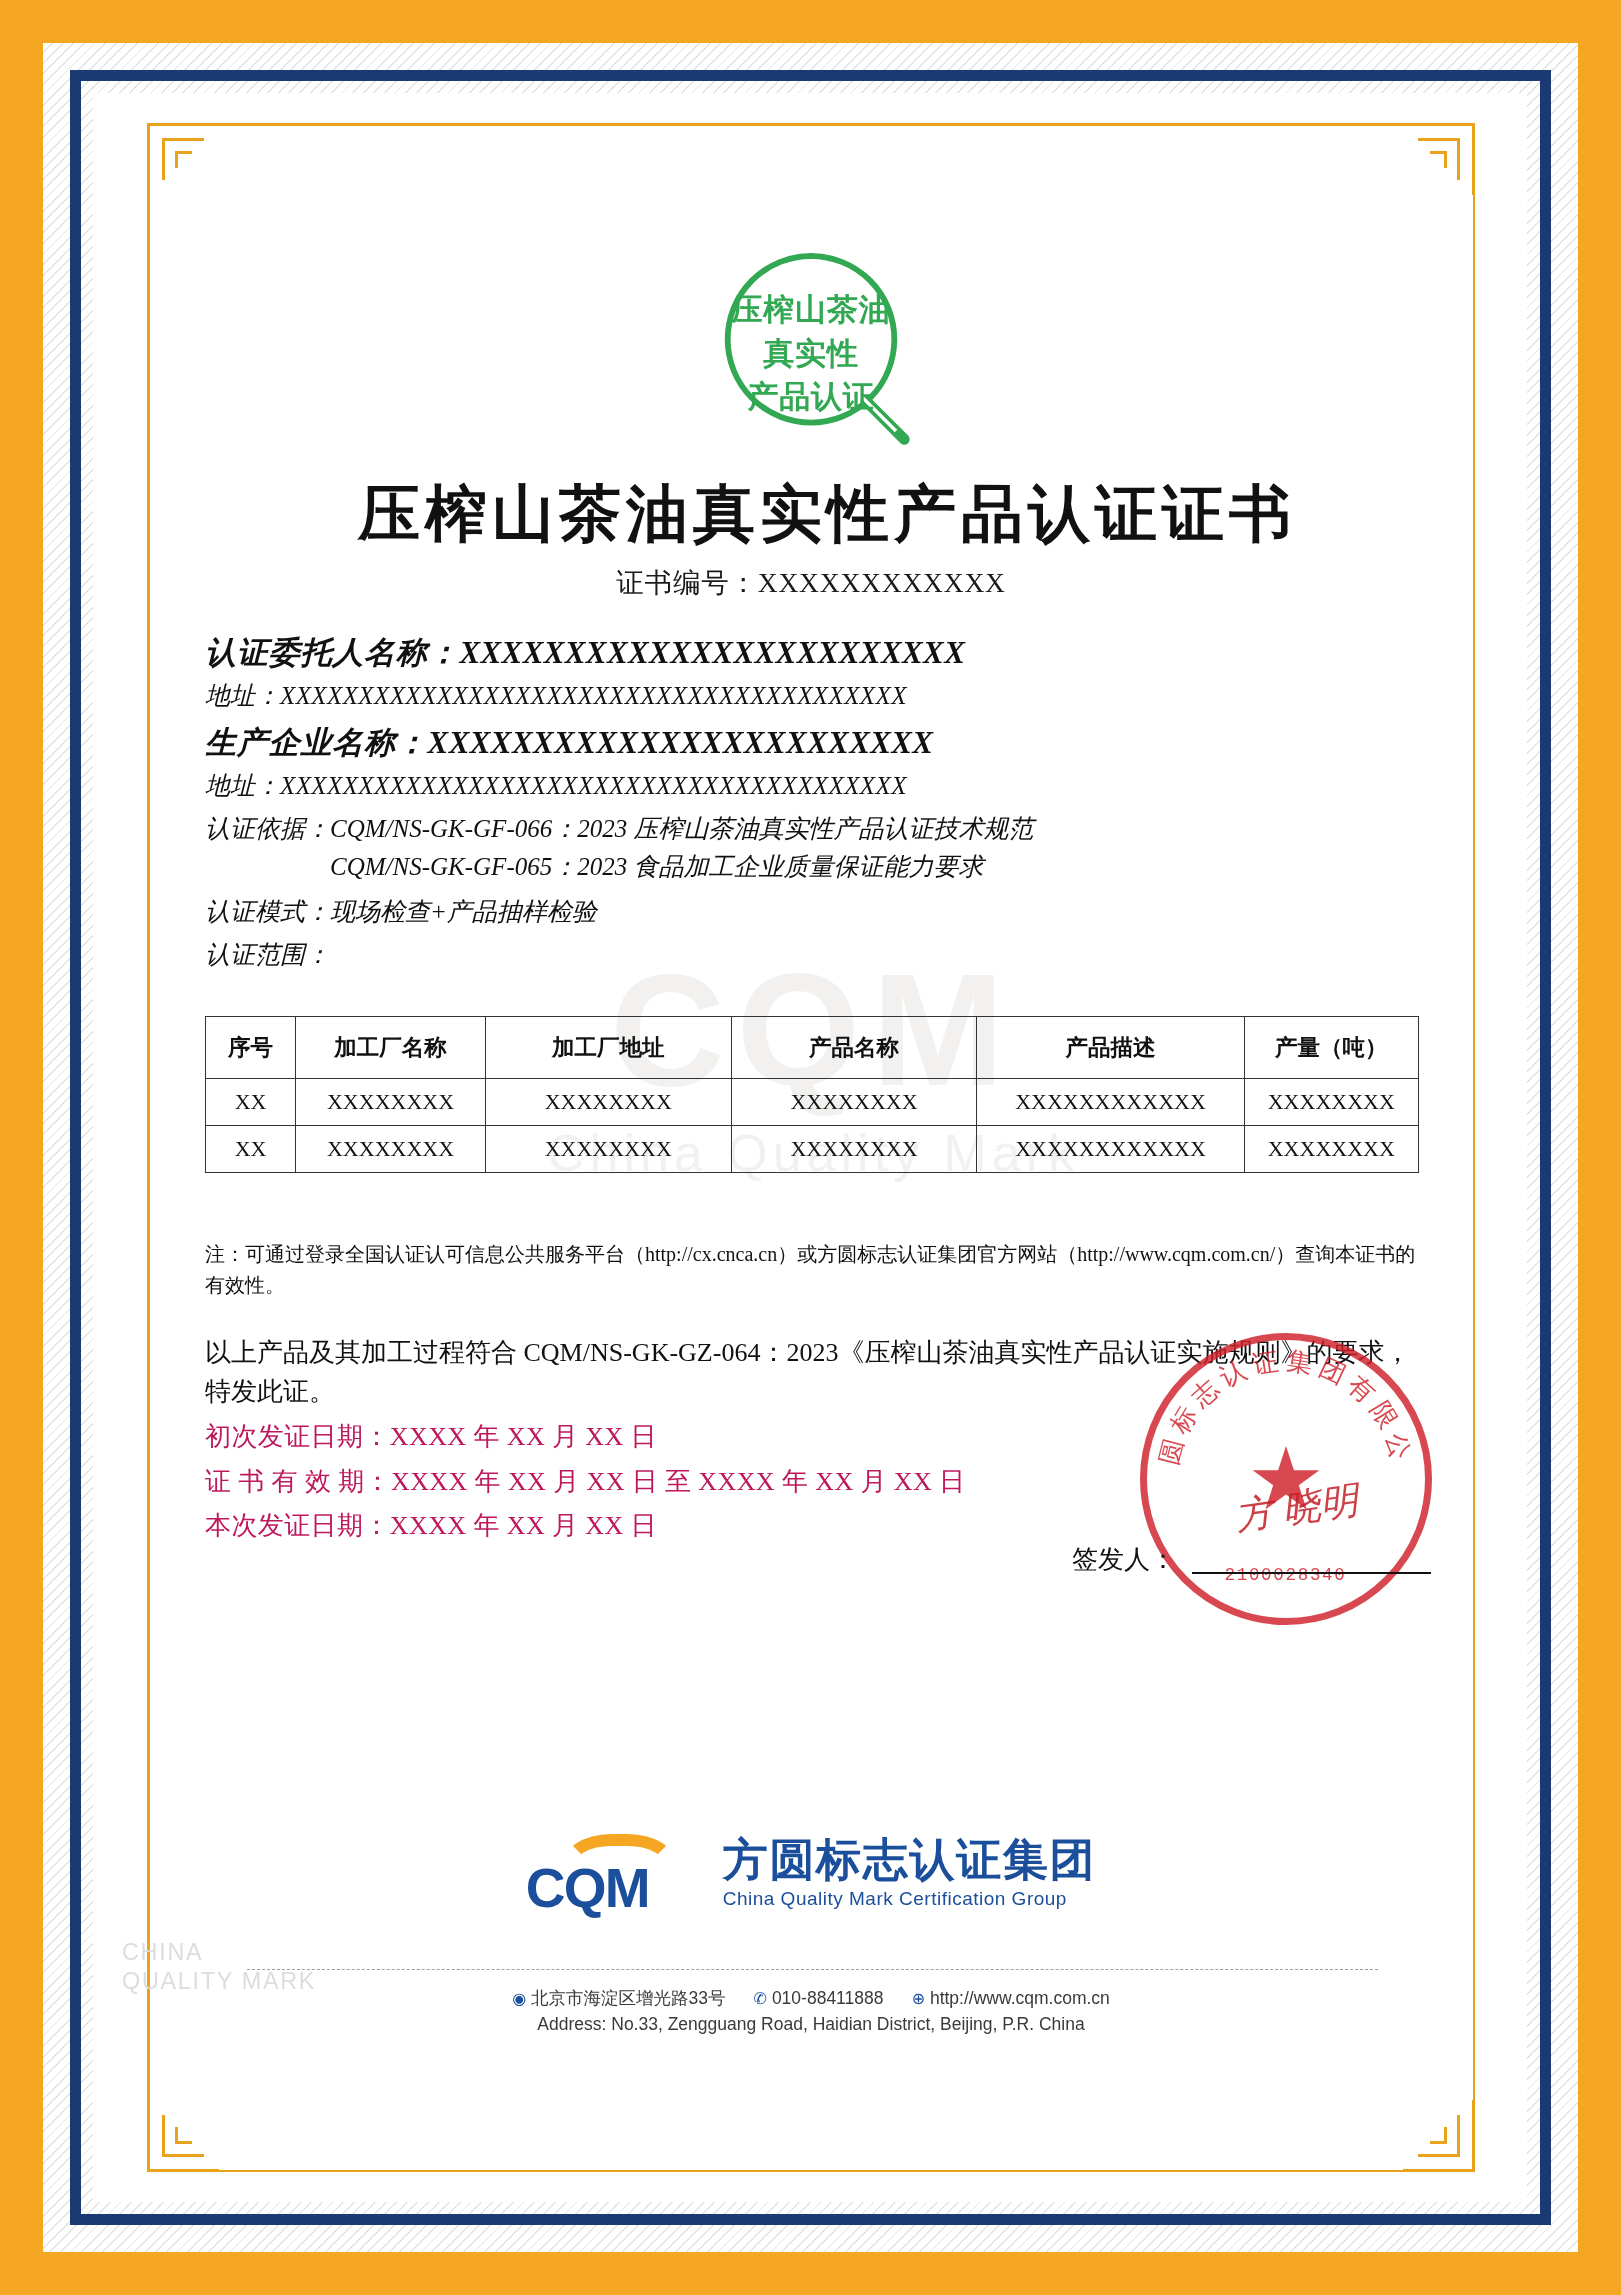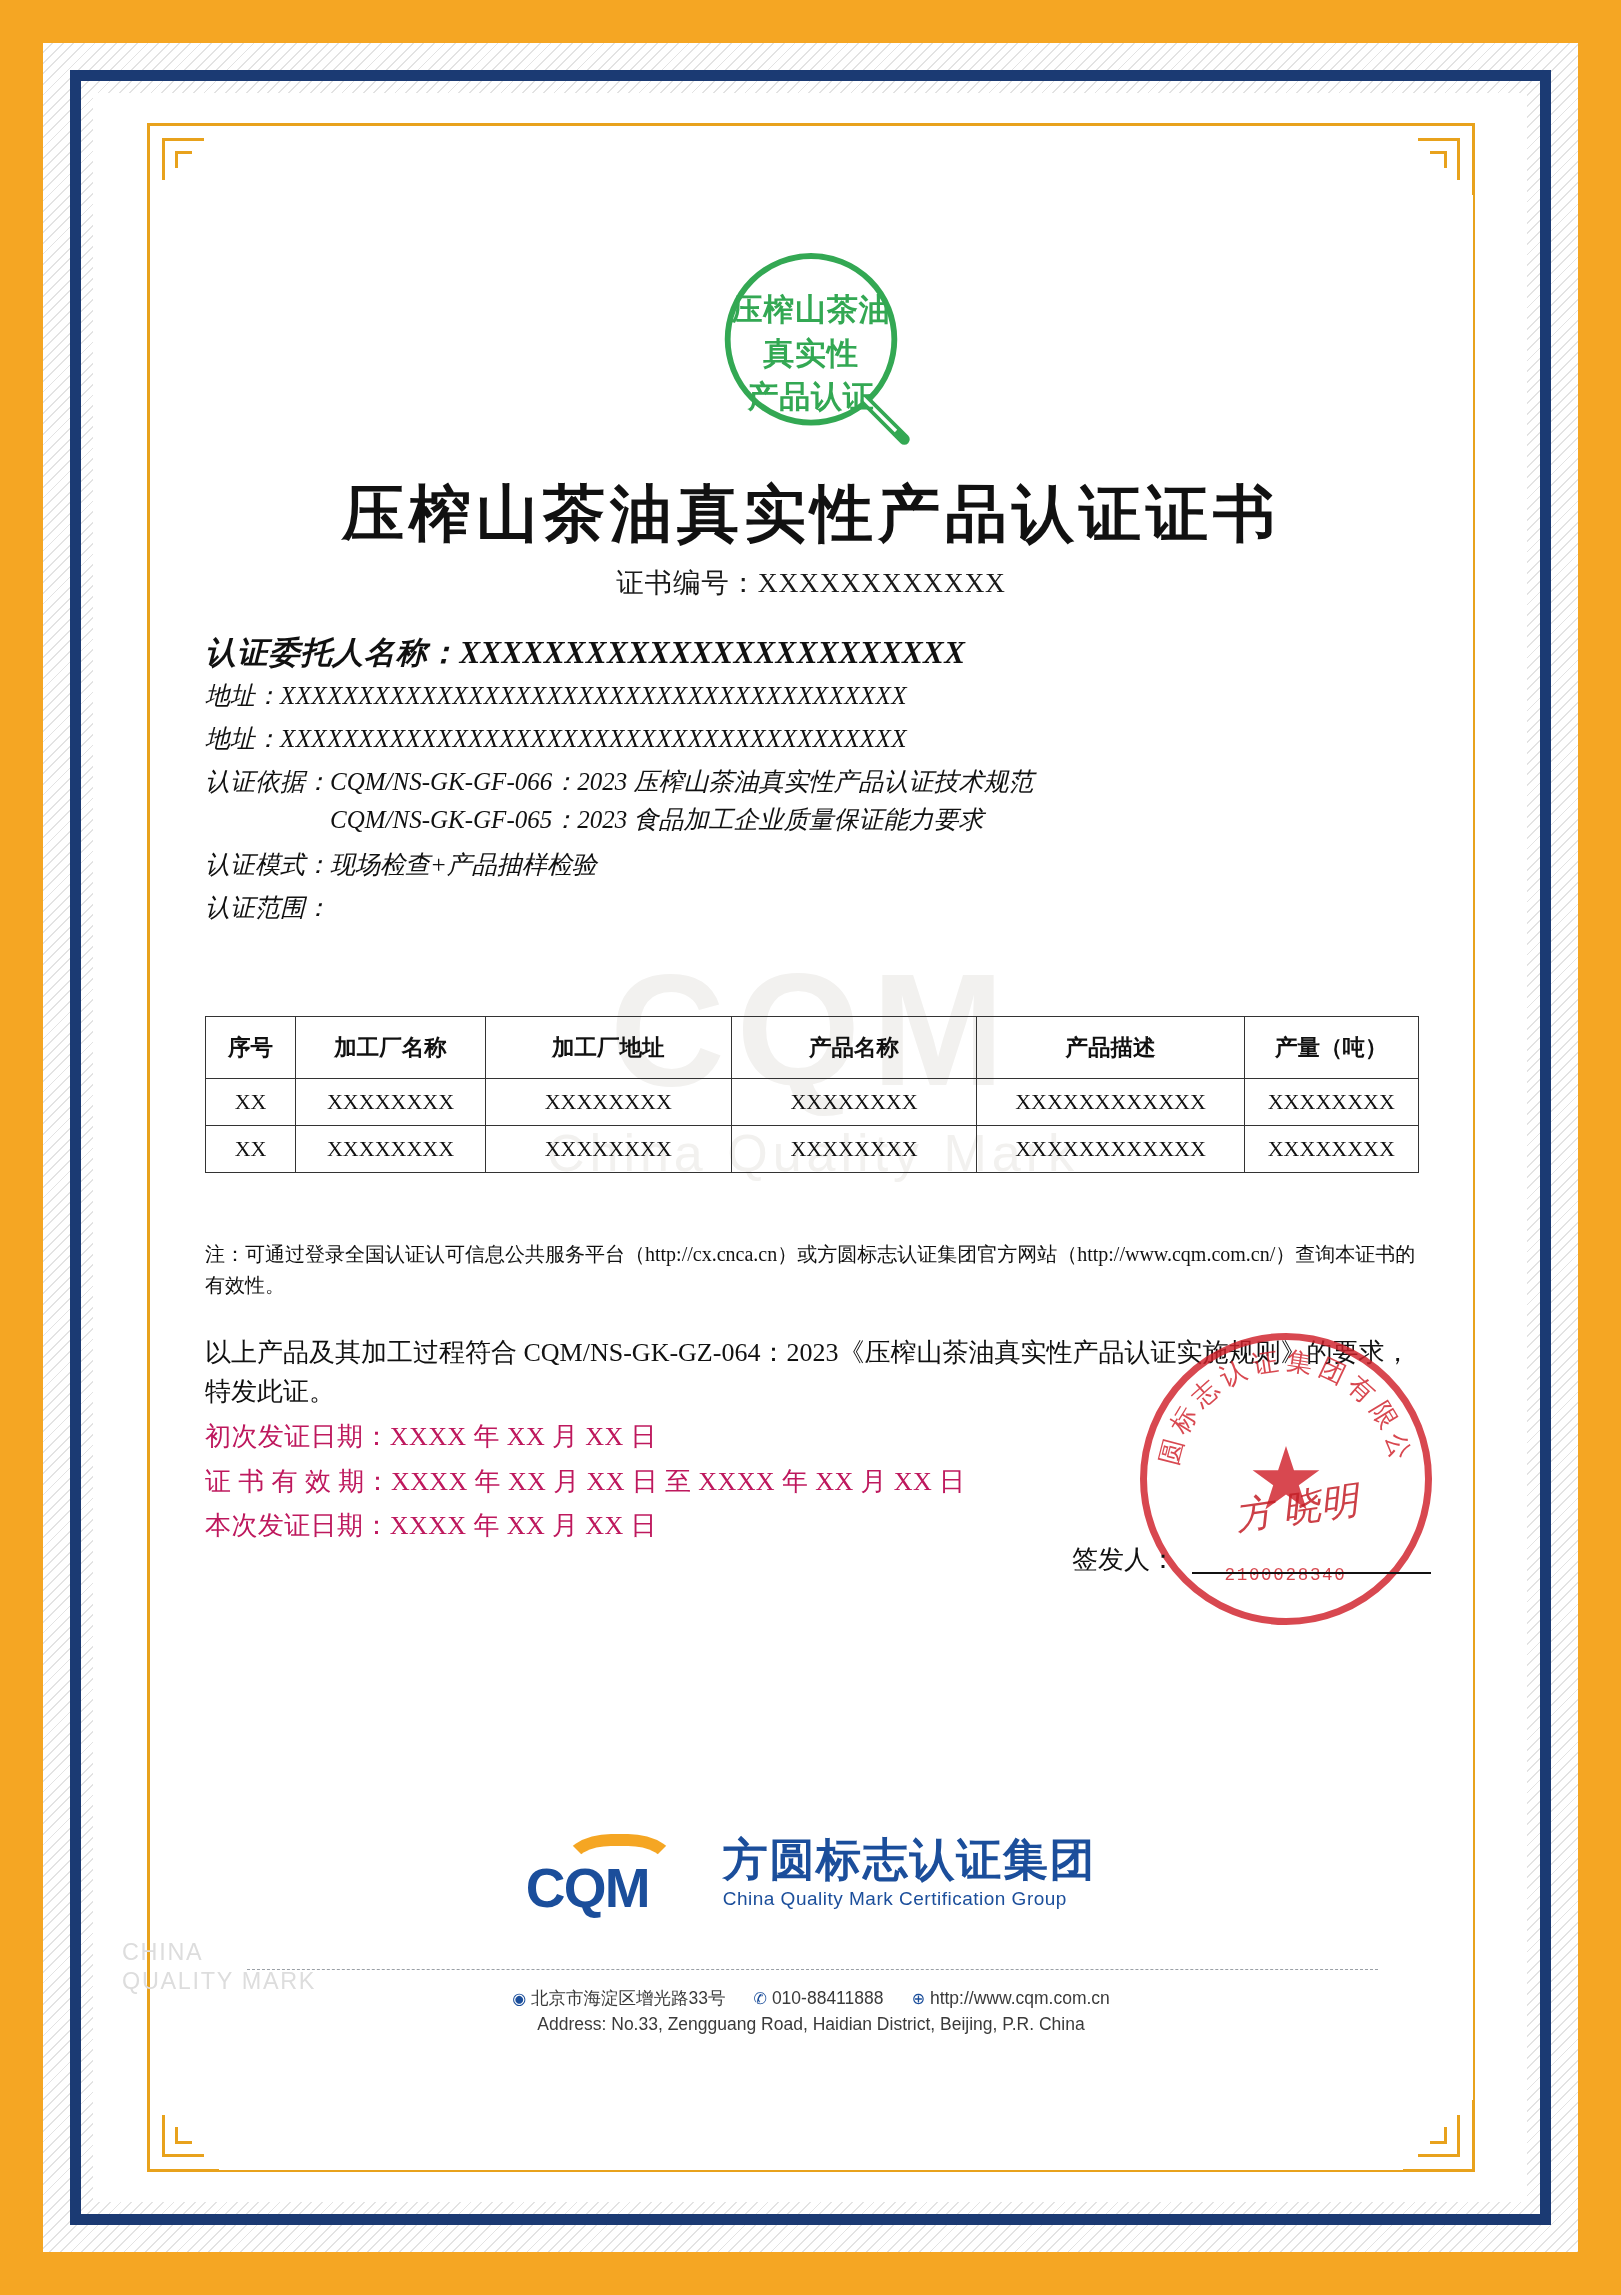--- a/index.html
+++ b/index.html
@@ -162,20 +162,21 @@
     position: absolute;
     left: 0;
     top: 349px;
     width: 1328px;
     text-align: center;
     font-family: "Liberation Sans", sans-serif;
     font-weight: bold;
     font-size: 62px;
     letter-spacing: 5px;
     color: #111111;
+    padding-left: 16px;
   }
 
   .cert-no {
     position: absolute;
     left: 0;
     top: 442px;
     width: 1328px;
     text-align: center;
     font-size: 27.5px;
     color: #1a1a1a;
@@ -516,20 +517,23 @@
 
     <div class="main-title">压榨山茶油真实性产品认证证书</div>
     <div class="cert-no">证书编号：XXXXXXXXXXXX</div>
 
     <div class="fields">
       <div class="row-bold">
         <span class="label">认证委托人名称：</span><span class="value">XXXXXXXXXXXXXXXXXXXXXXXX</span>
       </div>
       <div class="row-normal">
         <span>地址：</span><span class="value">XXXXXXXXXXXXXXXXXXXXXXXXXXXXXXXXXXXXXXXX</span>
+      </div>
+      <div class="row-bold">
+        <span class="label">生产企业名称：</span><span class="value">XXXXXXXXXXXXXXXXXXXXXXXX</span>
       </div>
       <div class="row-normal">
         <span>地址：</span><span class="value">XXXXXXXXXXXXXXXXXXXXXXXXXXXXXXXXXXXXXXXX</span>
       </div>
       <div class="basis-row">
         <span>认证依据：</span><span>CQM/NS-GK-GF-066：2023 压榨山茶油真实性产品认证技术规范</span>
       </div>
       <div class="basis-row">
         <span class="indent"></span><span>CQM/NS-GK-GF-065：2023 食品加工企业质量保证能力要求</span>
       </div>

